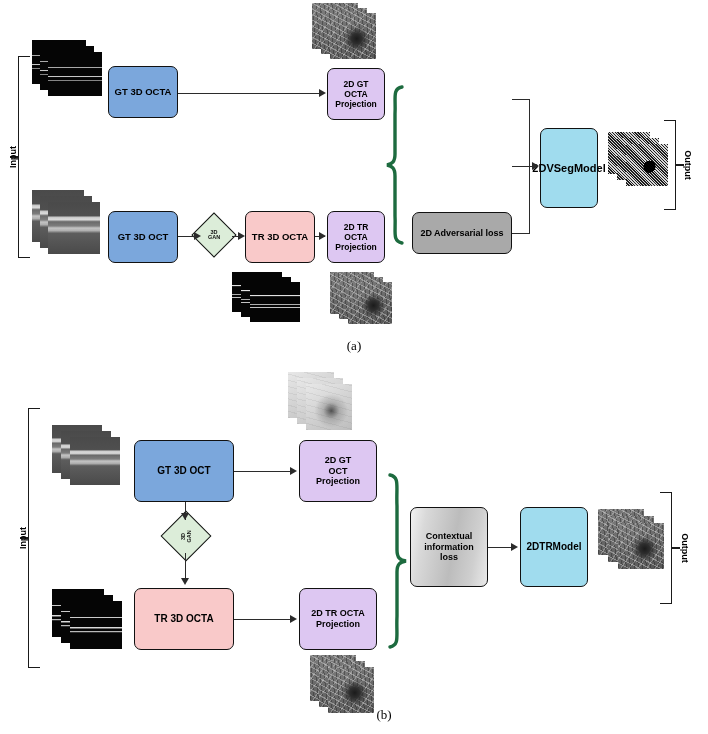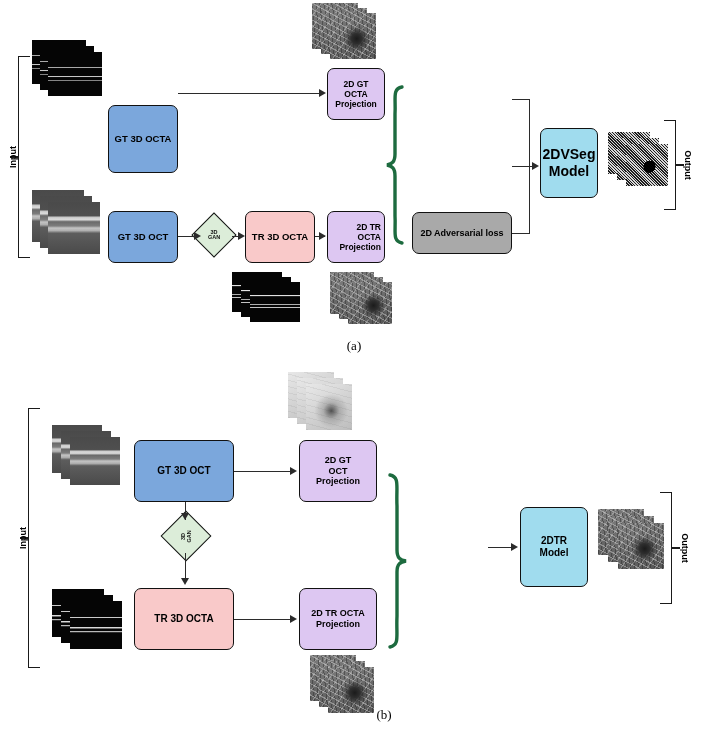--- a/index.html
+++ b/index.html
@@ -173,21 +173,21 @@
       <div class="sh tex-octa-b" style="left:8px;  top:6px;  width:54px; height:44px;"></div>
       <div class="sh tex-octa-b" style="left:16px; top:12px; width:54px; height:44px;"></div>
     </div>
 
     <div class="stack" style="left:32px; top:190px; width:72px; height:70px;">
       <div class="sh tex-oct" style="left:0px;  top:0px;  width:52px; height:52px;"></div>
       <div class="sh tex-oct" style="left:8px;  top:6px;  width:52px; height:52px;"></div>
       <div class="sh tex-oct" style="left:16px; top:12px; width:52px; height:52px;"></div>
     </div>
 
-    <div class="node blue" style="left:108px; top:66px; width:70px; height:68px; font-size:9.5px;margin-top:39px;">
+    <div class="node blue" style="left:108px; top:66px; width:70px; height:52px; font-size:9.5px;">
       <span>GT 3D OCTA</span>
     </div>
 
     <div class="node blue" style="left:108px; top:211px; width:70px; height:52px; font-size:9.5px;">
       <span>GT 3D OCT</span>
     </div>
 
     <div class="diamond" style="left:198px; top:219px; width:32px; height:32px;"></div>
     <div class="diamond-label" style="left:198px; top:219px; width:32px; height:32px; flex-direction:column; font-size:5.5px;">
       <span>3D</span>
@@ -197,21 +197,21 @@
     <div class="node pink" style="left:245px; top:211px; width:70px; height:52px; font-size:9.5px;">
       <span>TR 3D OCTA</span>
     </div>
 
     <div class="node purple" style="left:327px; top:68px; width:58px; height:52px; flex-direction:column; font-size:8.5px;">
       <span>2D GT</span>
       <span>OCTA</span>
       <span>Projection</span>
     </div>
 
-    <div class="node purple" style="left:327px; top:211px; width:58px; height:52px; flex-direction:column; font-size:8.5px;align-items:flex-end;">
+    <div class="node purple" style="left:327px; top:211px; width:58px; height:52px; flex-direction:column; font-size:8.5px;">
       <span>2D TR</span>
       <span>OCTA</span>
       <span>Projection</span>
     </div>
 
     <div class="stack" style="left:312px; top:3px; width:90px; height:58px;">
       <div class="sh tex-enface" style="left:0px;  top:0px;  width:46px; height:46px;"></div>
       <div class="sh tex-enface" style="left:9px;  top:5px;  width:46px; height:46px;"></div>
       <div class="sh tex-enface" style="left:18px; top:10px; width:46px; height:46px;"></div>
     </div>
@@ -225,21 +225,21 @@
     <div class="stack" style="left:330px; top:272px; width:90px; height:52px;">
       <div class="sh tex-enface" style="left:0px;  top:0px;  width:44px; height:42px;"></div>
       <div class="sh tex-enface" style="left:9px;  top:5px;  width:44px; height:42px;"></div>
       <div class="sh tex-enface" style="left:18px; top:10px; width:44px; height:42px;"></div>
     </div>
 
     <div class="node gray" style="left:412px; top:212px; width:100px; height:42px; font-size:9px;">
       <span>2D Adversarial loss</span>
     </div>
 
-    <div class="node cyan" style="left:540px; top:128px; width:58px; height:70px; flex-direction:column; font-size:14px;">
+    <div class="node cyan" style="left:540px; top:128px; width:58px; height:80px; flex-direction:row; font-size:11px;">
       <span>2DVSeg</span>
       <span>Model</span>
     </div>
 
     <div class="stack" style="left:608px; top:132px; width:78px; height:70px;">
       <div class="sh tex-seg" style="left:0px;  top:0px;  width:42px; height:42px;"></div>
       <div class="sh tex-seg" style="left:9px;  top:6px;  width:42px; height:42px;"></div>
       <div class="sh tex-seg" style="left:18px; top:12px; width:42px; height:42px;"></div>
     </div>
 
@@ -330,22 +330,27 @@
       <div class="sh tex-enface" style="left:9px;  top:6px;  width:46px; height:46px;"></div>
       <div class="sh tex-enface" style="left:18px; top:12px; width:46px; height:46px;"></div>
     </div>
 
     <div class="brace" style="left:382px; top:105px; width:26px; height:178px;">
       <svg width="26" height="178" viewBox="0 0 26 178">
         <path d="M8 3 C18 5, 14 14, 15 34 L15 78 C15 86, 18 88, 24 89 C18 90, 15 92, 15 100 L15 144 C14 164, 18 173, 8 175" fill="none" stroke="#1d6b3f" stroke-width="3.4" stroke-linecap="round"></path>
       </svg>
     </div>
 
-
-    <div class="node cyan" style="left:520px; top:140px; width:68px; height:80px; flex-direction:column; font-size:10px;">
+    <div class="node graygrad" style="left:410px; top:140px; width:78px; height:80px; flex-direction:column; font-size:9px;">
+      <span>Contextual</span>
+      <span>information</span>
+      <span>loss</span>
+    </div>
+
+    <div class="node cyan" style="left:520px; top:140px; width:68px; height:80px; font-size:10px;">
       <span>2DTR</span>
       <span>Model</span>
     </div>
 
     <div class="stack" style="left:598px; top:142px; width:84px; height:76px;">
       <div class="sh tex-enface" style="left:0px;  top:0px;  width:46px; height:46px;"></div>
       <div class="sh tex-enface" style="left:10px; top:7px;  width:46px; height:46px;"></div>
       <div class="sh tex-enface" style="left:20px; top:14px; width:46px; height:46px;"></div>
     </div>
 

